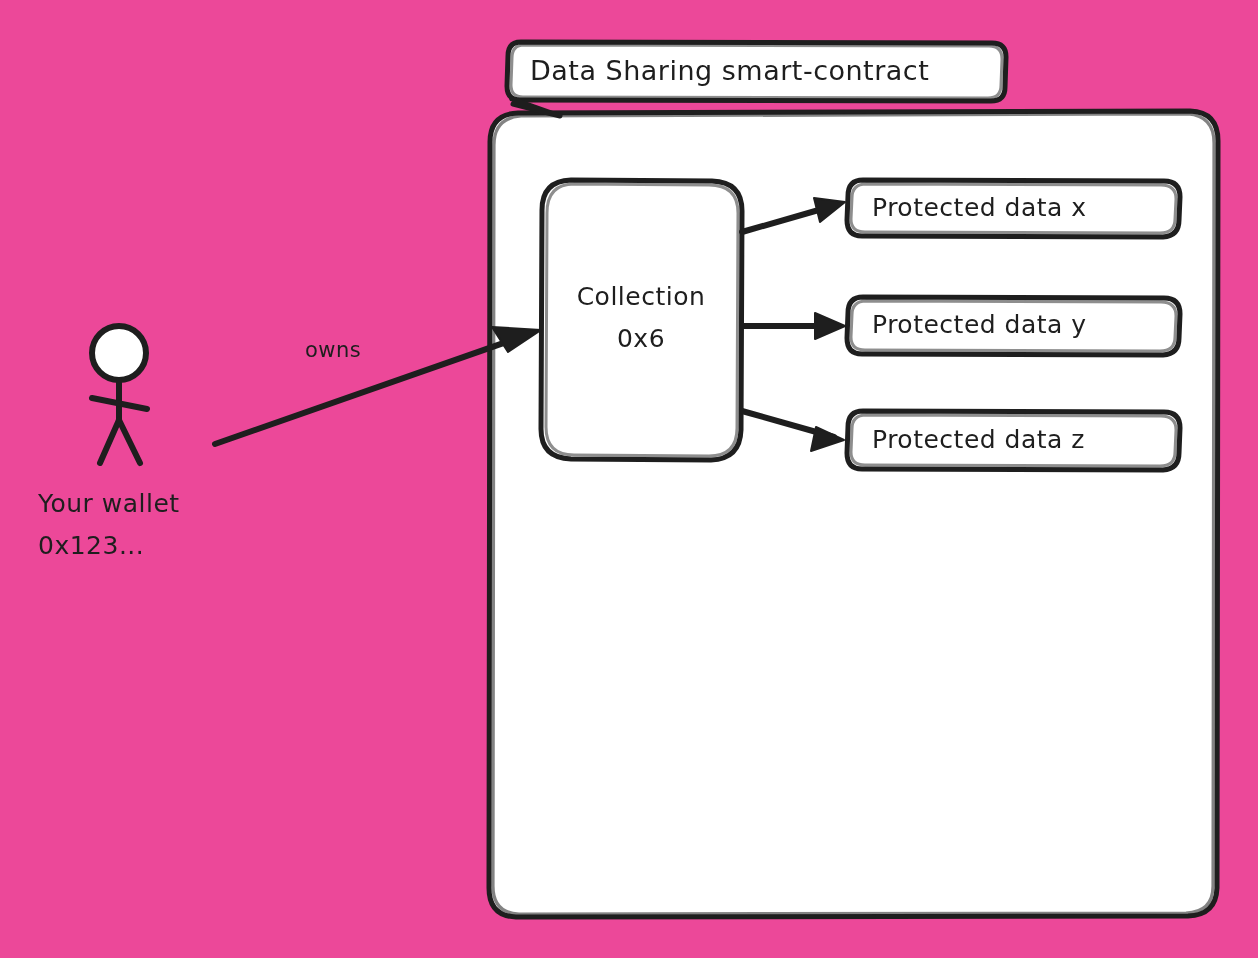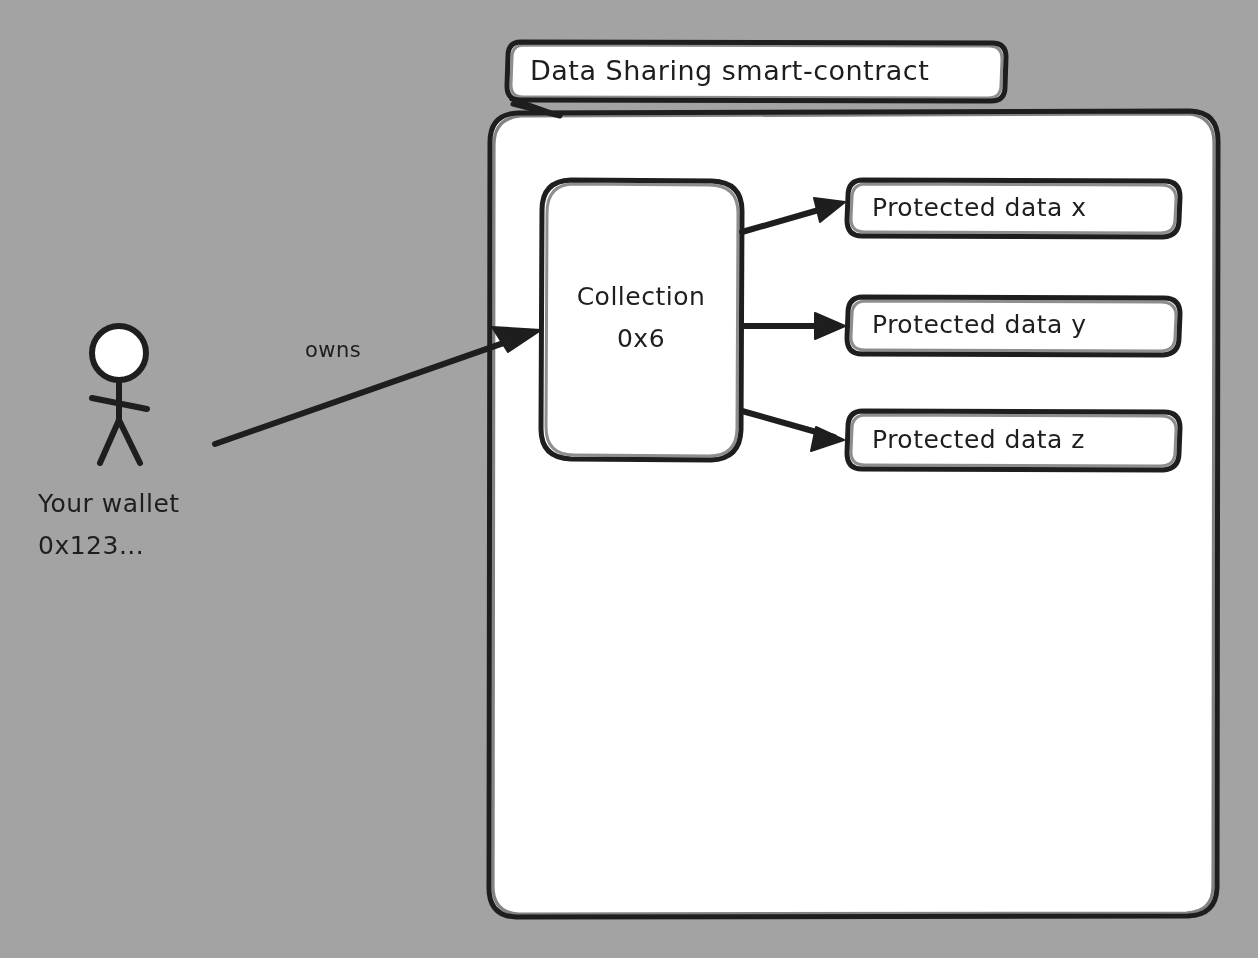--- a/index.html
+++ b/index.html
@@ -8,21 +8,21 @@
     padding: 0;
     background: #ffffff;
   }
   body {
     font-family: "DejaVu Sans", sans-serif;
   }
   #canvas {
     position: relative;
     width: 1258px;
     height: 958px;
-    background: #a3a3a3;
+    background: #ec4899;
     overflow: hidden;
   }
   #diagram-svg {
     position: absolute;
     left: 0;
     top: 0;
     width: 1258px;
     height: 958px;
   }
   .sketch-stroke {

